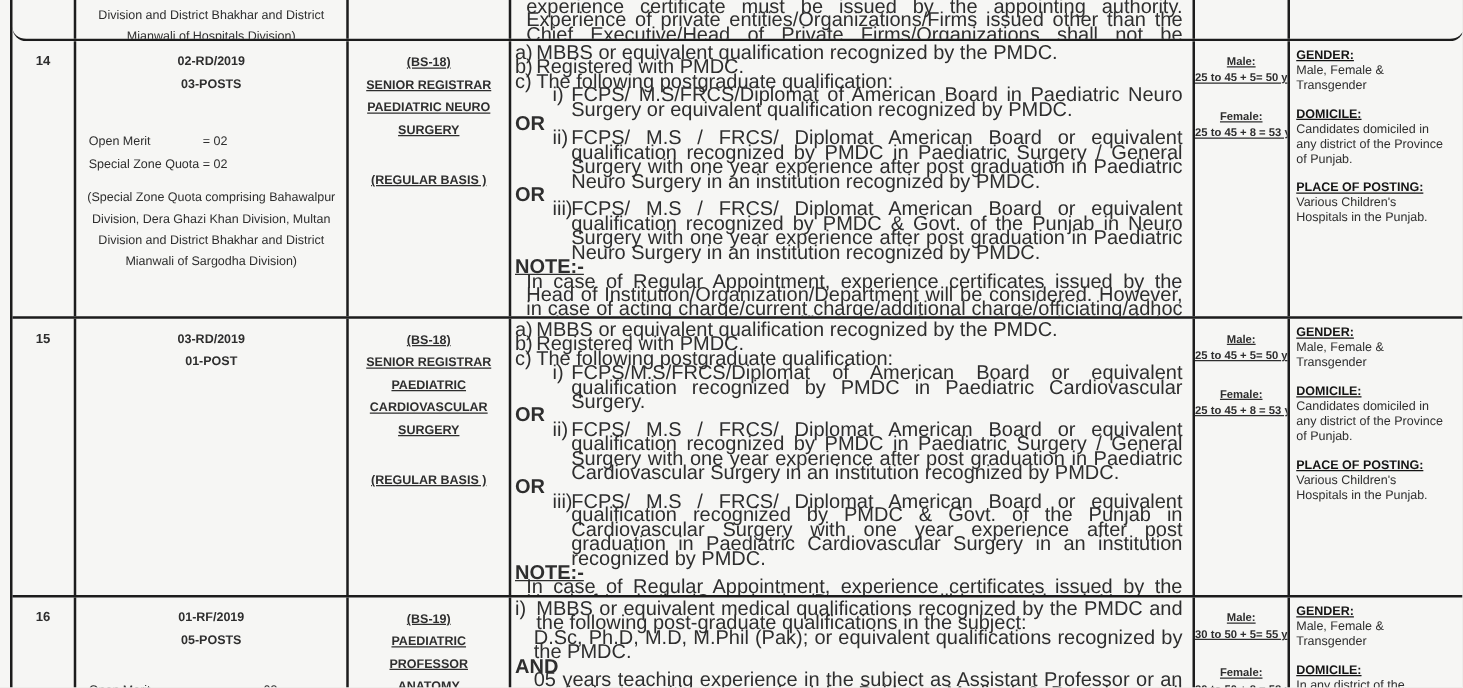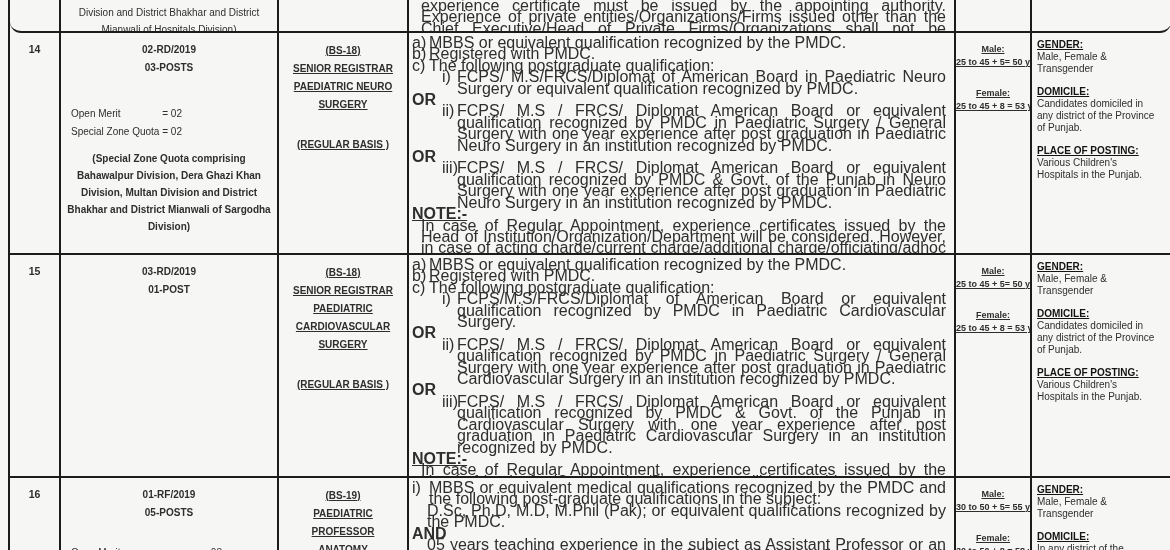--- a/index.html
+++ b/index.html
@@ -23,21 +23,21 @@
   .row-partial{height:33px;border-radius:11px;}
   .row-14{height:222px;}
   .row-15{height:223px;}
   .row-16{height:162px;border-bottom:none;}
 
   .center-lines{text-align:center;line-height:17px;padding-top:4px;}
   .case-block{text-align:center;font-weight:bold;line-height:18px;padding-top:8px;}
   .quota-block{margin-top:28px;font-weight:normal;line-height:18px;}
   .quota-line{display:flex;justify-content:space-between;padding:0 95px 0 10px;}
   .quota-line.wide{padding:0 55px 0 10px;}
-  .zone-note{margin-top:9px;text-align:center;line-height:17px;padding:0 6px;font-weight:bold;}
+  .zone-note{margin-top:9px;text-align:center;line-height:17px;padding:0 6px;font-weight:normal;}
   .grade{text-decoration:underline;line-height:18px;}
   .title-line{text-decoration:underline;line-height:18px;}
   .basis{text-decoration:underline;margin-top:22px;line-height:18px;}
 
   .qi{display:flex;}
   .qi .lab{width:17px;flex-shrink:0;}
   .qi .txt{flex:1;text-align:justify;}
   .sub{display:flex;margin-left:30px;}
   .sub .lab{width:15px;flex-shrink:0;}
   .sub .txt{flex:1;text-align:justify;}

